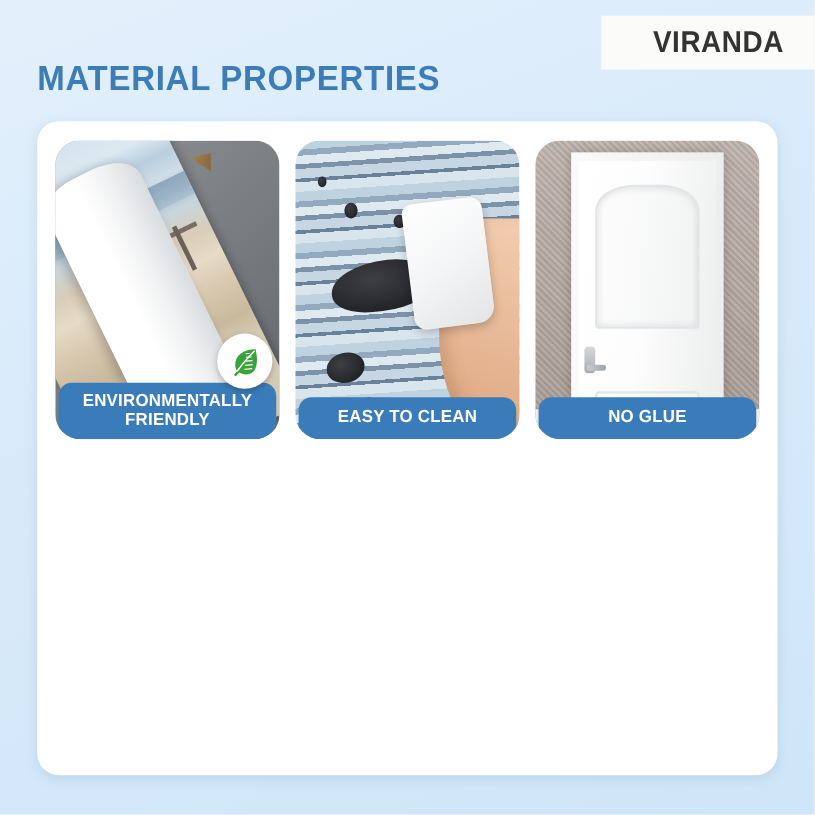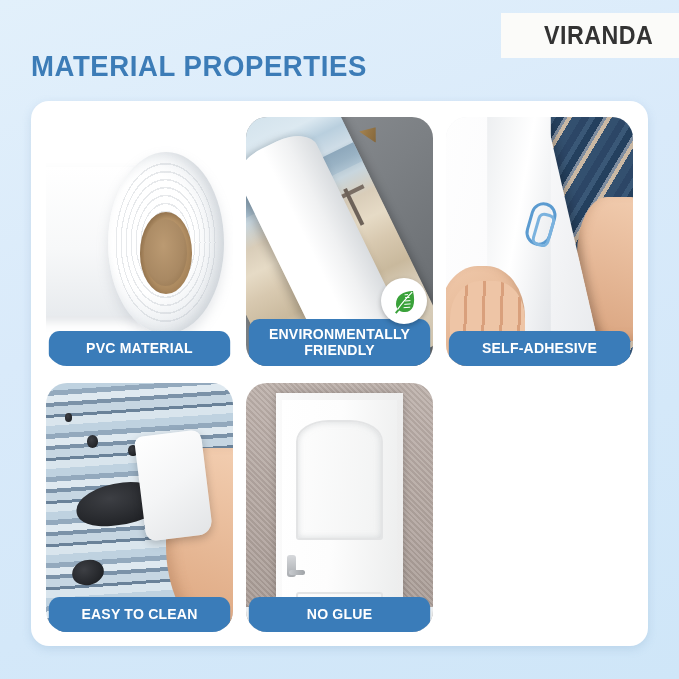--- a/index.html
+++ b/index.html
@@ -389,64 +389,40 @@
 
   <div class="logo-box">
     <div class="logo-text">VIRANDA</div>
   </div>
 
   <div class="page-title">MATERIAL PROPERTIES</div>
 
   <div class="card">
     <div class="grid">
 
-      <div class="cell">
-        <div class="photo">
-          <div class="pvc-bg"></div>
-          <div class="pvc-sheet"></div>
-          <div class="pvc-roll"></div>
-          <div class="pvc-rings"></div>
-          <div class="pvc-core"></div>
-          <div class="pvc-core-in"></div>
-        </div>
-        <div class="label">PVC MATERIAL</div>
-      </div>
 
       <div class="cell">
         <div class="photo">
           <div class="env-bg"></div>
           <div class="env-photo"></div>
           <div class="env-pier-top"></div>
           <div class="env-pier"></div>
           <div class="env-curl"></div>
           <div class="env-curl-edge"></div>
         </div>
         <div class="env-badge">
           <svg width="28" height="28" viewBox="0 0 28 28">
             <path d="M23 4C13 4 6 9 6 17c0 2 .6 3.8 1.7 5.2L5 25.4l1.5 1.3 2.8-3.2C10.7 24.5 12.6 25 15 25c8 0 11-8 8-21z" fill="#3aa23a"></path>
             <path d="M22.2 5.2C17 10.5 12 16 7.6 22.4" stroke="#ffffff" stroke-width="1.2" fill="none"></path>
             <path d="M18 7.6l-3.4.2M19.6 10.4l-4.6.3M20.4 13.6l-5.6.4M20.6 16.9l-6.3.5M20.2 20.2l-6.6.5" stroke="#ffffff" stroke-width="1" fill="none"></path>
           </svg>
         </div>
         <div class="label two-line">ENVIRONMENTALLY FRIENDLY</div>
       </div>
 
-      <div class="cell">
-        <div class="photo">
-          <div class="sa-bg"></div>
-          <div class="sa-water"></div>
-          <div class="sa-hand-r"></div>
-          <div class="sa-sheet"></div>
-          <div class="sa-fold"></div>
-          <div class="sa-clip"></div>
-          <div class="sa-hand-l"></div>
-          <div class="sa-fingers"></div>
-        </div>
-        <div class="label">SELF-ADHESIVE</div>
-      </div>
 
 
       <div class="cell">
         <div class="photo">
           <div class="ec-bg"></div>
           <div class="stain s1"></div>
             <div class="stain s2"></div>
           <div class="stain s3"></div>
             <div class="stain s4"></div>
           <div class="stain s5"></div>

